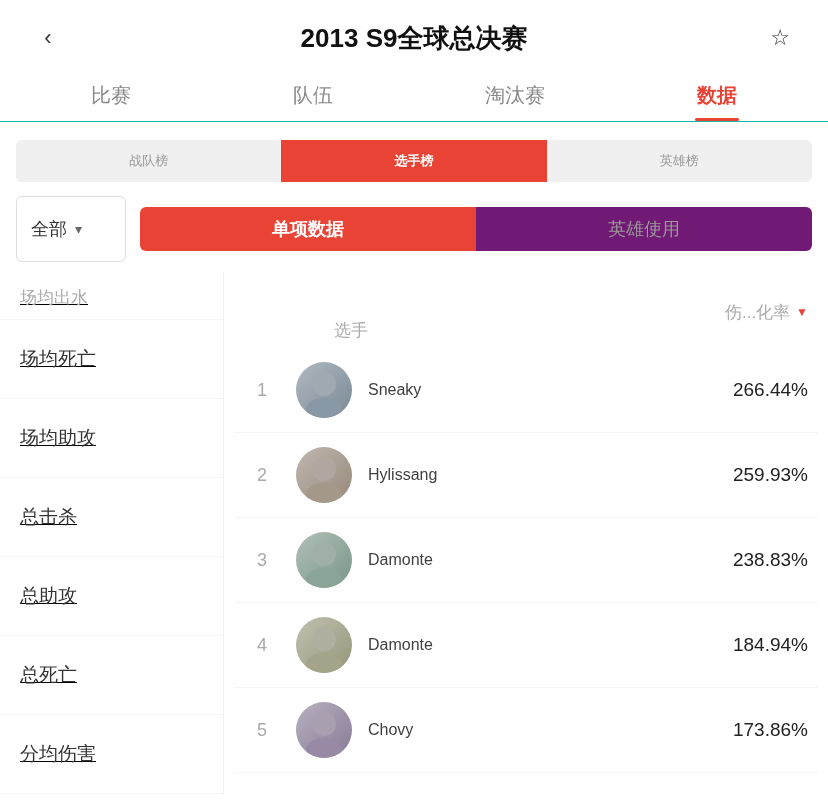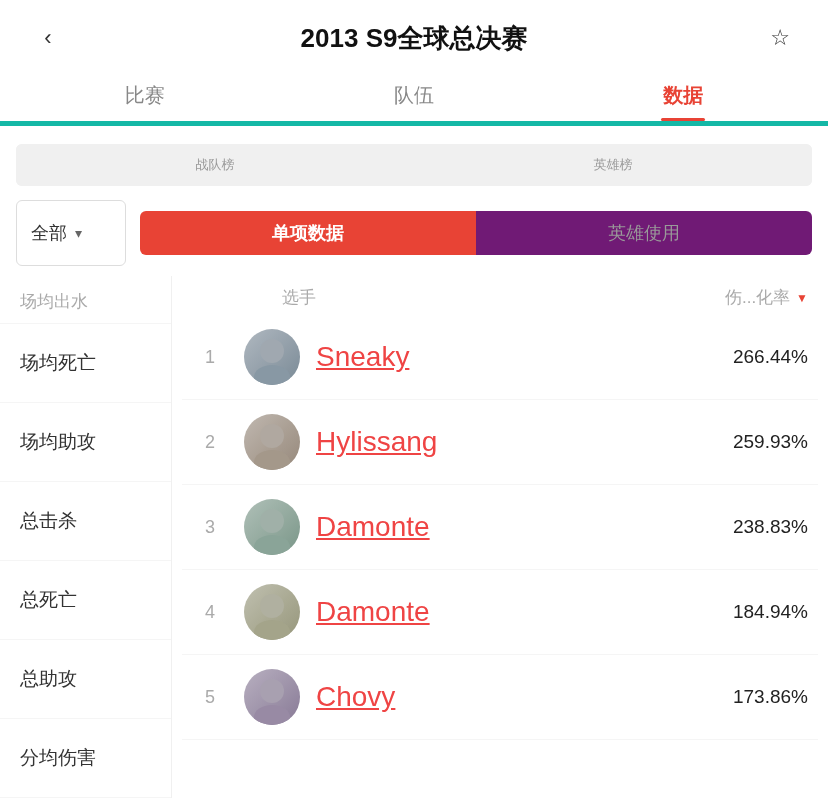--- a/index.html
+++ b/index.html
@@ -31,21 +31,21 @@
       justify-content: center;
       cursor: pointer;
       font-size: 22px;
       color: #333;
     }
 
     
     .nav-tabs {
       display: flex;
       justify-content: space-around;
-      border-bottom: 5px solid #14b8a6;
+      border-bottom: 1px solid #14b8a6;
       padding: 0 10px;
     }
     .nav-tab {
       flex: 1;
       text-align: center;
       padding: 14px 0 12px;
       font-size: 20px;
       color: #888;
       cursor: pointer;
       position: relative;
@@ -137,23 +137,24 @@
     }
 
     
     .content {
       display: flex;
       margin-top: 10px;
     }
 
     
     .sidebar {
-      width: 172px;
+      width: 224px;
       flex-shrink: 0;
       border-right: 1px solid #f0f0f0;
+      text-decoration: underline;
     }
     .sidebar-item {
       padding: 26px 20px;
       font-size: 19px;
       color: #333;
       cursor: pointer;
       border-bottom: 1px solid #f5f5f5;
     }
     .sidebar-item:first-child {
       color: #aaa;
@@ -168,20 +169,21 @@
     }
     .list-header {
       display: flex;
       align-items: center;
       padding: 10px 10px 6px 10px;
       color: #aaa;
       font-size: 17px;
     }
     .list-header-player {
       flex: 1;
+      margin-top: 37px;
     }
     .list-header-stat {
       display: flex;
       align-items: center;
       gap: 6px;
       color: #aaa;
       font-size: 17px;
       margin-left: 16px;
     }
     .sort-arrow {
@@ -210,24 +212,23 @@
       margin: 0 16px;
       display: flex;
       align-items: center;
       justify-content: center;
       font-size: 22px;
       color: #888;
       flex-shrink: 0;
     }
     .player-name {
       flex: 1;
-      font-size: 28px;
-      color: #ef4444;
+      font-size: 16px;
+      color: #404040;
       font-weight: 500;
-      text-decoration: underline;
     }
     .player-stat {
       font-size: 19px;
       color: #222;
       text-align: right;
       min-width: 110px;
     }
 
     
     .avatar-sneaky {
@@ -267,28 +268,34 @@
   </div>
 </div>
 
 <div class="nav-tabs">
   <div class="nav-tab">
     <span>比赛</span>
   </div>
   <div class="nav-tab">
     <span>队伍</span>
   </div>
+  <div class="nav-tab">
+    <span>淘汰赛</span>
+  </div>
   <div class="nav-tab active">
     <span>数据</span>
   </div>
 </div>
 
 <div class="sub-tabs">
   <div class="sub-tab">
     <span>战队榜</span>
+  </div>
+  <div class="sub-tab active">
+    <span>选手榜</span>
   </div>
   <div class="sub-tab">
     <span>英雄榜</span>
   </div>
 </div>
 
 <div class="filter-row">
   <div class="select-box">
     <span>全部</span>
     <span class="chevron">▾</span>
@@ -312,24 +319,24 @@
     <div class="sidebar-item">
       <span>场均死亡</span>
     </div>
     <div class="sidebar-item">
       <span>场均助攻</span>
     </div>
     <div class="sidebar-item">
       <span>总击杀</span>
     </div>
     <div class="sidebar-item">
+      <span>总助攻</span>
+    </div>
+    <div class="sidebar-item">
       <span>总死亡</span>
-    </div>
-    <div class="sidebar-item">
-      <span>总助攻</span>
     </div>
     <div class="sidebar-item">
       <span>分均伤害</span>
     </div>
   </div>
 
   <div class="player-list">
 
     <div class="list-header">
       <div class="list-header-player" style="padding-left:90px;">

